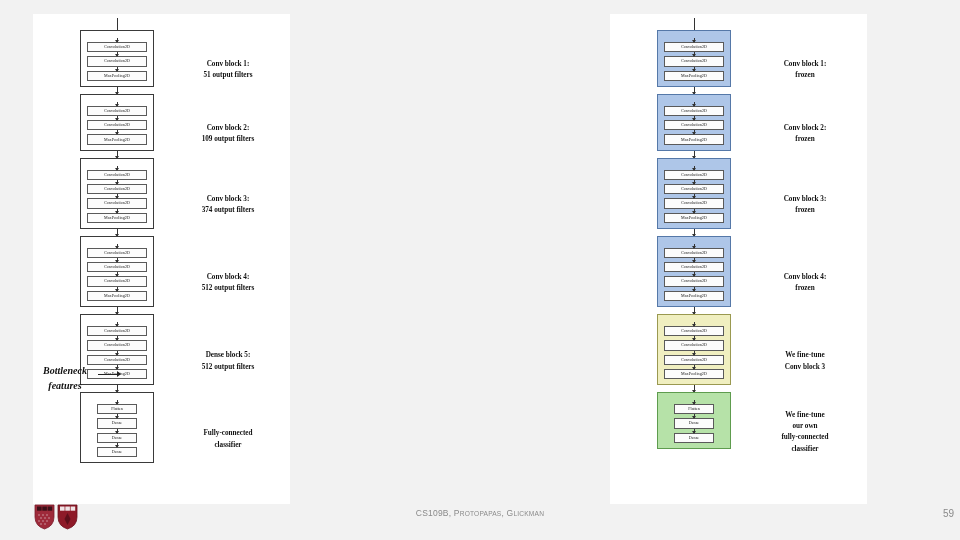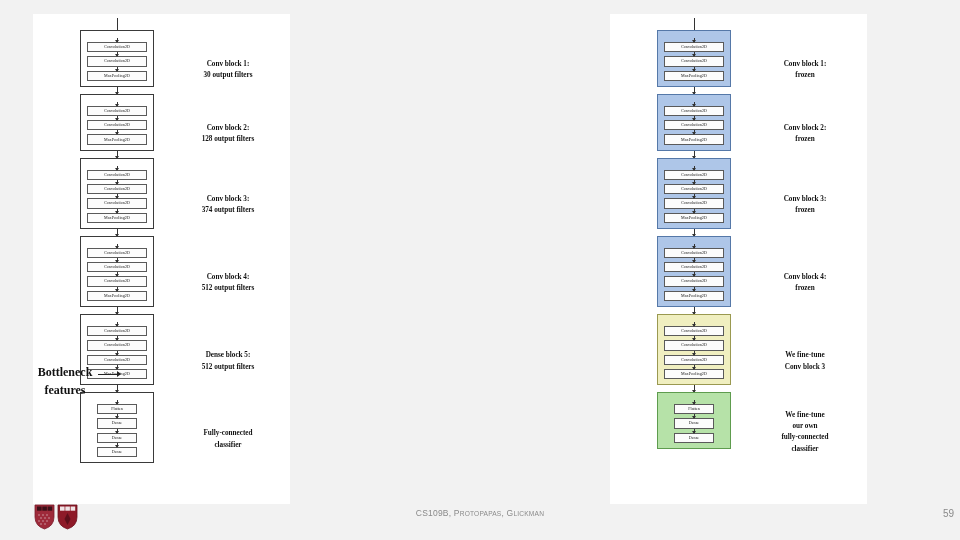--- a/index.html
+++ b/index.html
@@ -89,24 +89,25 @@
     color:#111;
     margin-top:24px;
   }
 
   
   #bottleneck{
     position:absolute;
     left:-52px;
     width:58px;
     text-align:center;
-    font-size:12px;
+    font-size:10px;
     font-weight:bold;
     line-height:1.5;
     color:#111;
+    font-style:italic;
   }
   #bottleneck-arrow{
     position:absolute;
     height:1px;background:#222;width:22px;
   }
   #bottleneck-arrow:after{
     content:"";position:absolute;right:-1px;top:-2.5px;
     border-top:3px solid transparent;
     border-bottom:3px solid transparent;
     border-left:4px solid #222;
@@ -141,36 +142,36 @@
       <div class="block">
         <div class="arrow"></div>
         <div class="layer">Convolution2D</div>
         <div class="arrow"></div>
         <div class="layer">Convolution2D</div>
         <div class="arrow"></div>
         <div class="layer">MaxPooling2D</div>
       </div>
       <div class="caption">
         <div>Conv block 1:</div>
-        <div>30 output filters</div>
+        <div>51 output filters</div>
       </div>
     </div>
     <div class="connector"></div>
     <div class="blockrow">
       <div class="block">
         <div class="arrow"></div>
         <div class="layer">Convolution2D</div>
         <div class="arrow"></div>
         <div class="layer">Convolution2D</div>
         <div class="arrow"></div>
         <div class="layer">MaxPooling2D</div>
       </div>
       <div class="caption">
         <div>Conv block 2:</div>
-        <div>128 output filters</div>
+        <div>109 output filters</div>
       </div>
     </div>
     <div class="connector"></div>
     <div class="blockrow">
       <div class="block">
         <div class="arrow"></div>
         <div class="layer">Convolution2D</div>
         <div class="arrow"></div>
         <div class="layer">Convolution2D</div>
         <div class="arrow"></div>

